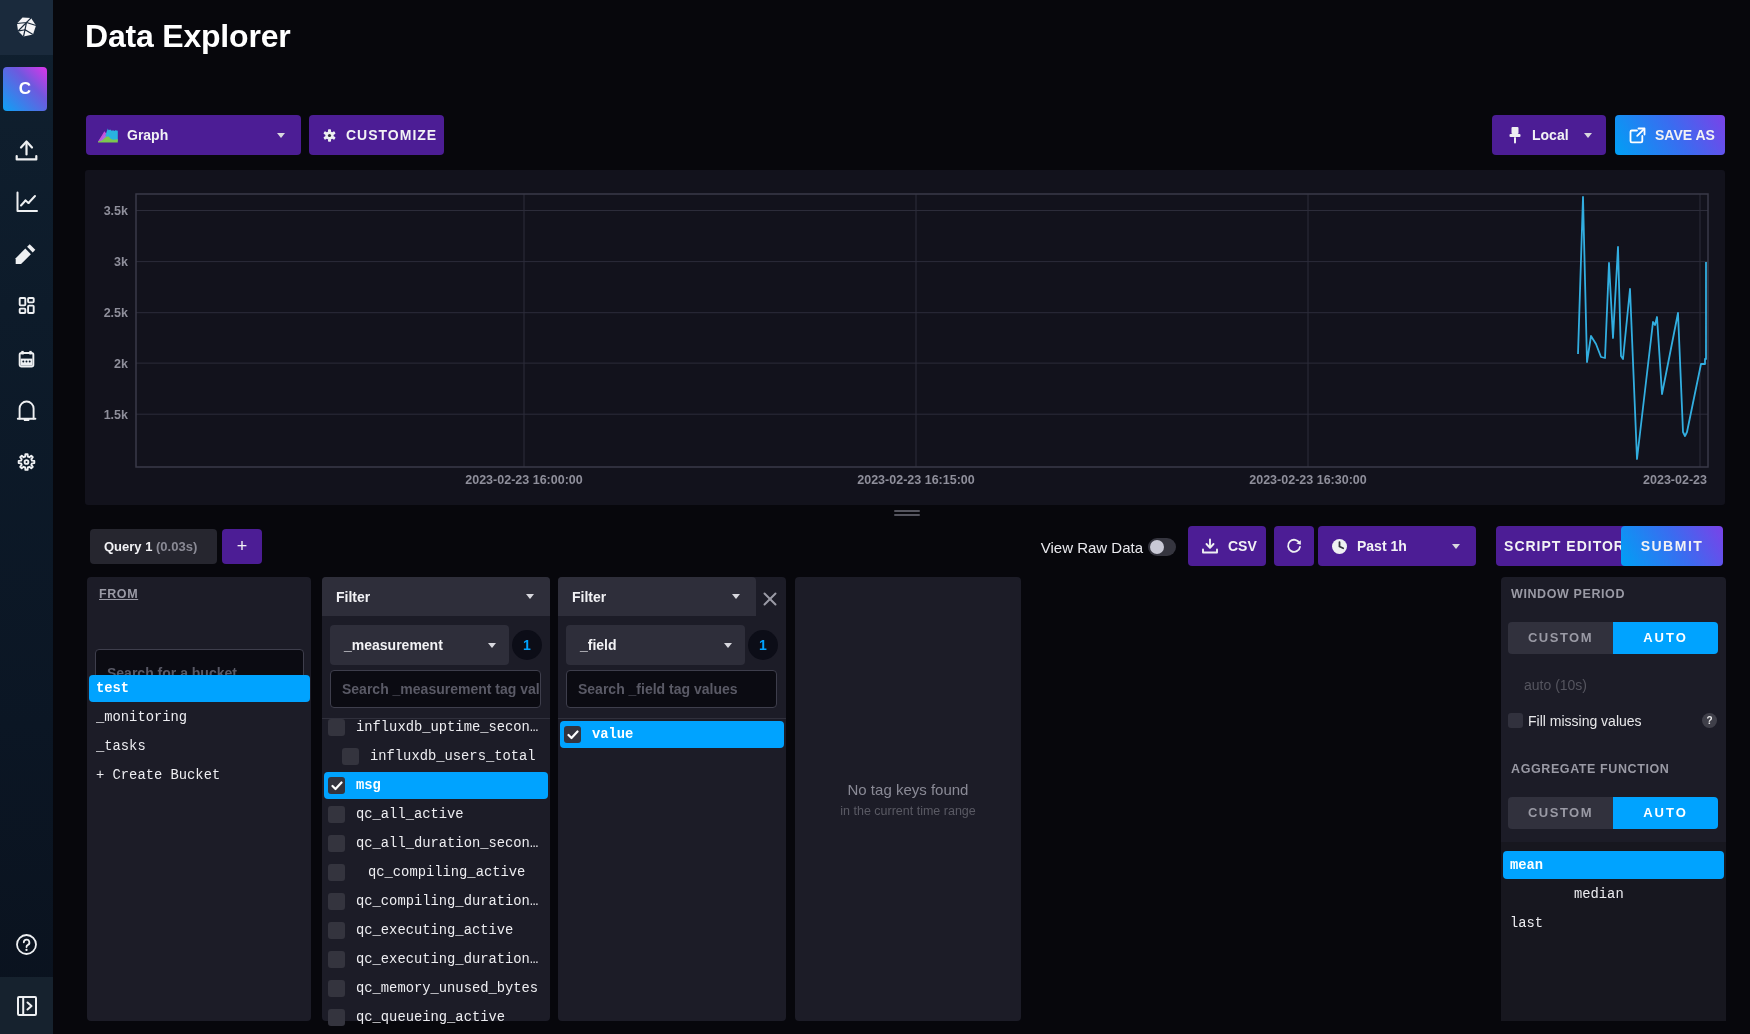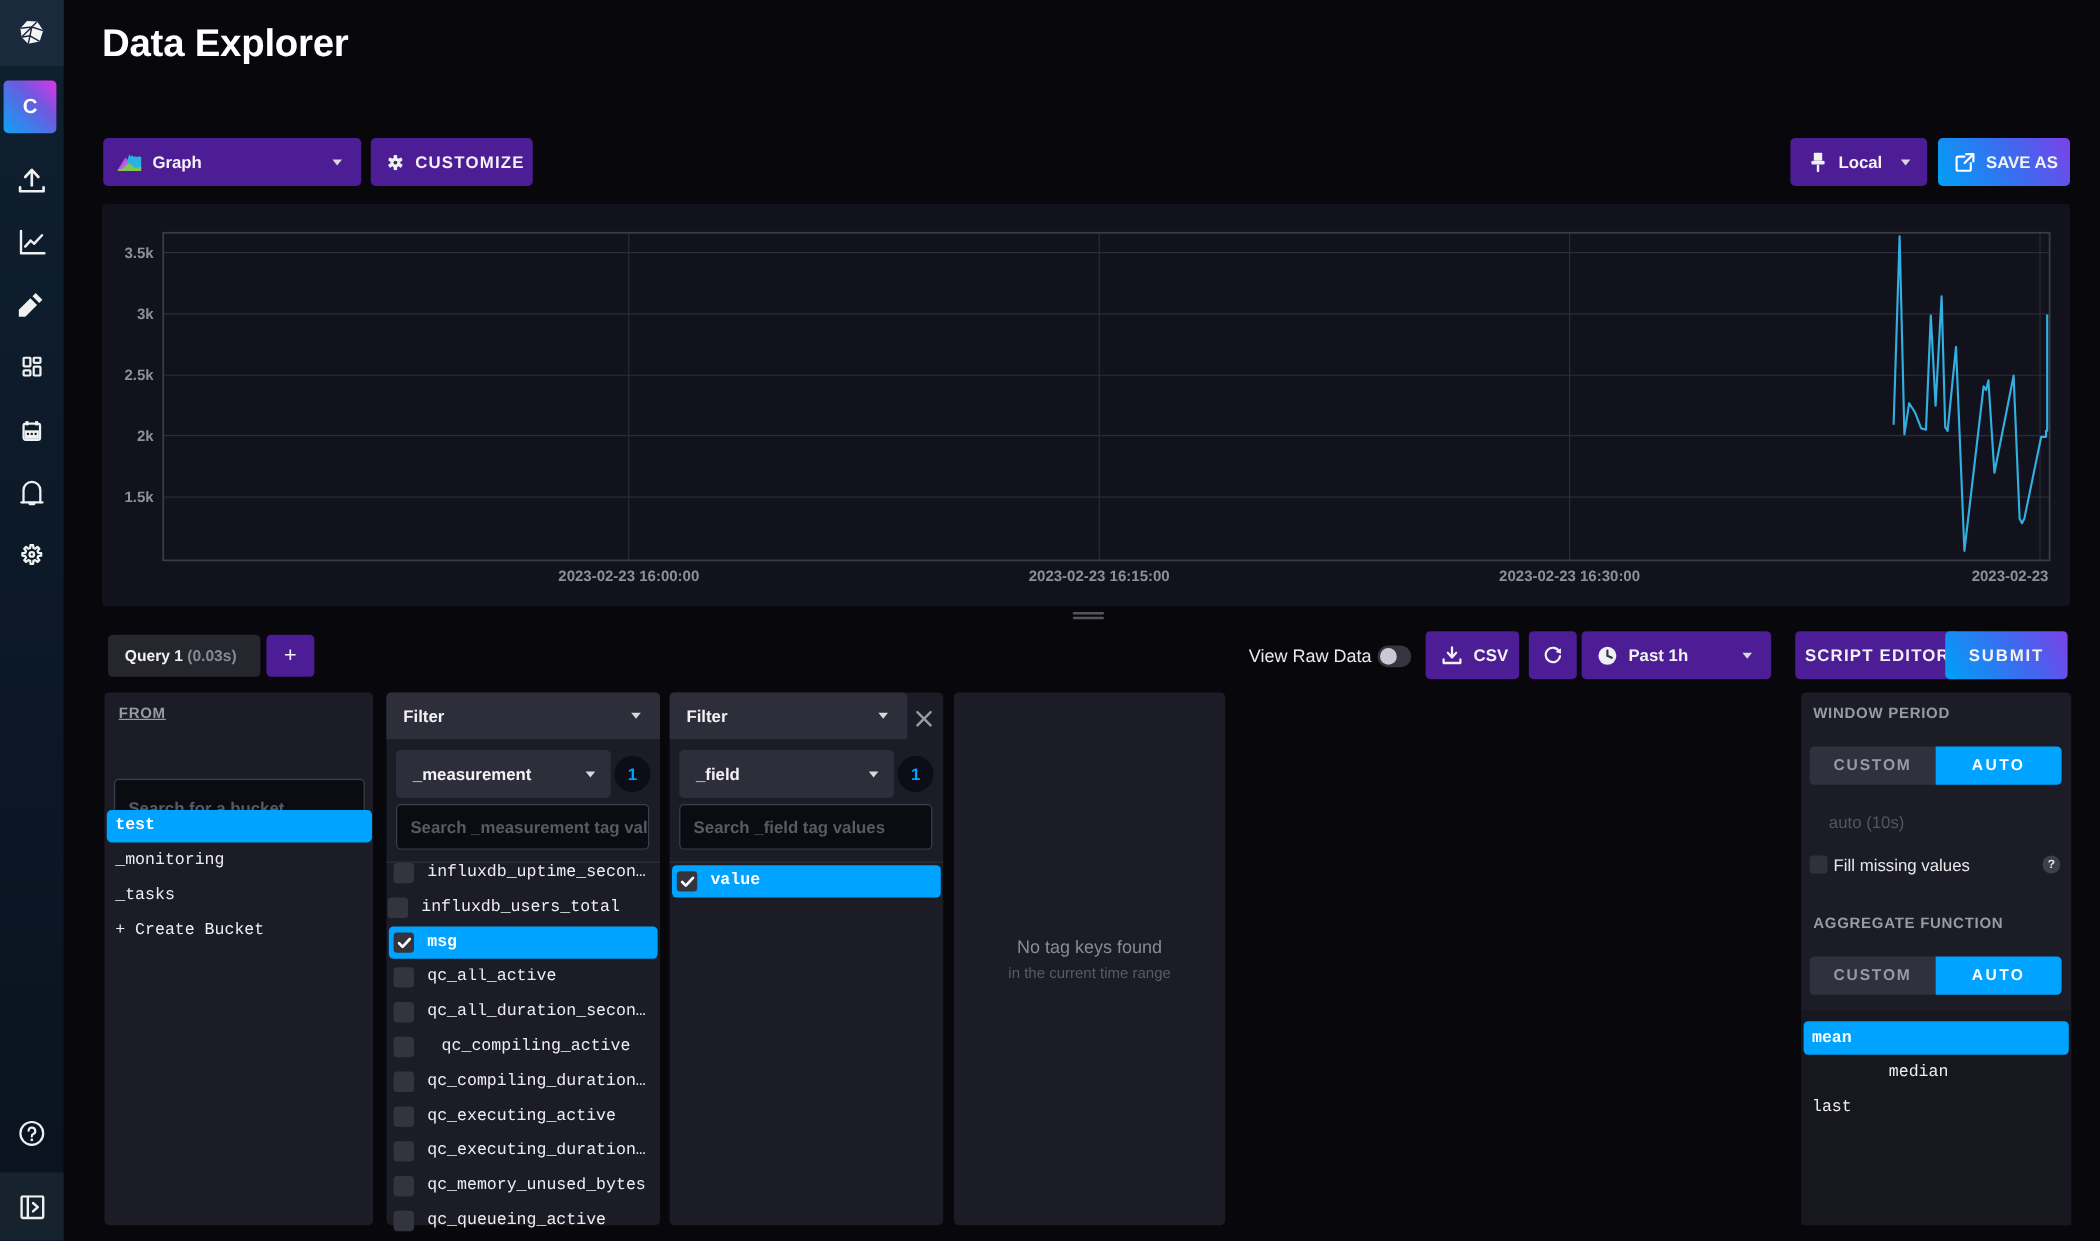--- a/index.html
+++ b/index.html
@@ -284,21 +284,21 @@
     <div class="caret" style="position:absolute; right:16px;"></div></div>
   <div class="ddl" style="left:330px; top:625px; width:179px; height:40px; padding-left:14px;">_measurement
     <div class="caret" style="position:absolute; right:13px;"></div></div>
   <div class="badge" style="left:512px; top:630px;">1</div>
   <div class="input" style="left:330px; top:670px; width:211px; height:38px;">Search _measurement tag values</div>
   <div class="abs" style="left:322px; top:718px; width:228px; height:1px; background:#30303c;"></div>
   <div class="mrow" style="left:328px; top:714px; width:219px; height:27px;">
       <span class="cbx"></span>
       <span class="ellip" style="max-width:186px;">influxdb_uptime_seconds</span>
     </div>
-  <div class="mrow" style="left:323px; top:743px; width:219px; height:27px;">
+  <div class="mrow" style="left:342px; top:743px; width:219px; height:27px;">
       <span class="cbx"></span>
       <span class="ellip" style="max-width:186px;">influxdb_users_total</span>
     </div>
   <div class="mrow sel" style="left:324px; top:772px; width:224px; height:27px; padding-left:4px;">
       <span class="cbx">
         <svg width="12" height="10" viewBox="0 0 12 10">
           <polyline points="1.5,5 4.5,8 10.5,1.5" fill="none" stroke="#fff" stroke-width="2.2" stroke-linecap="round" stroke-linejoin="round"></polyline>
         </svg>
       </span>
       <span class="ellip" style="max-width:186px;">msg</span>

